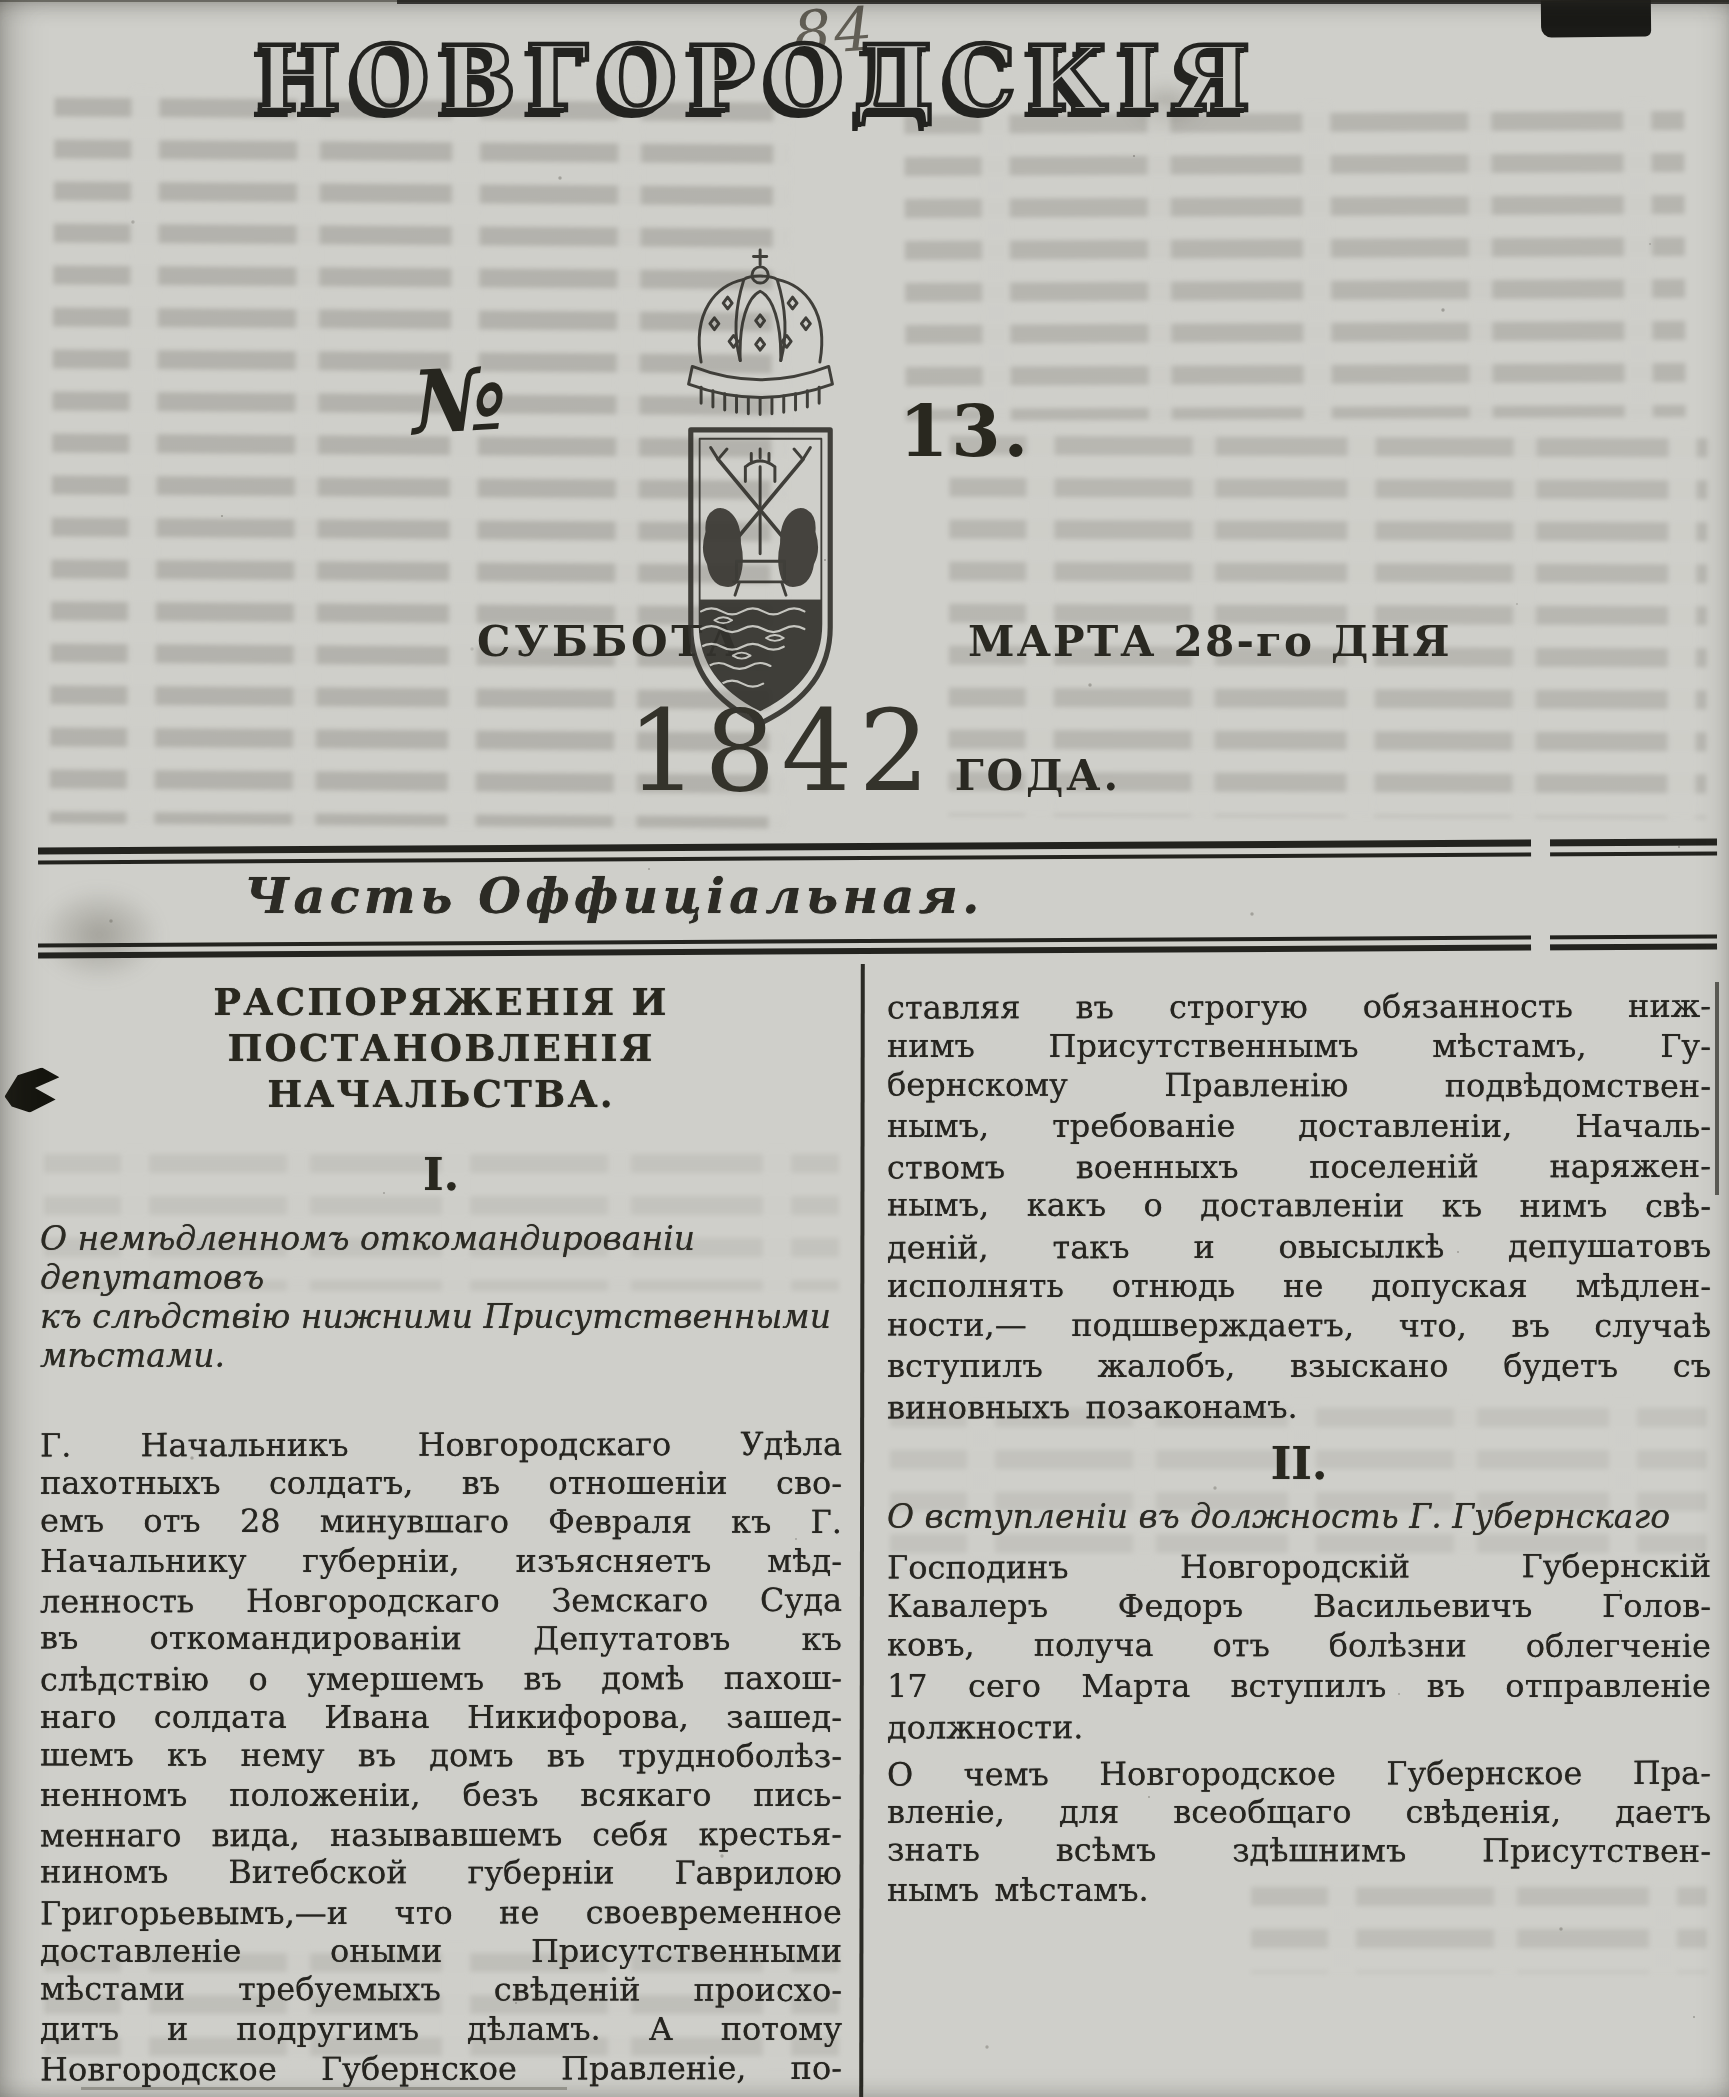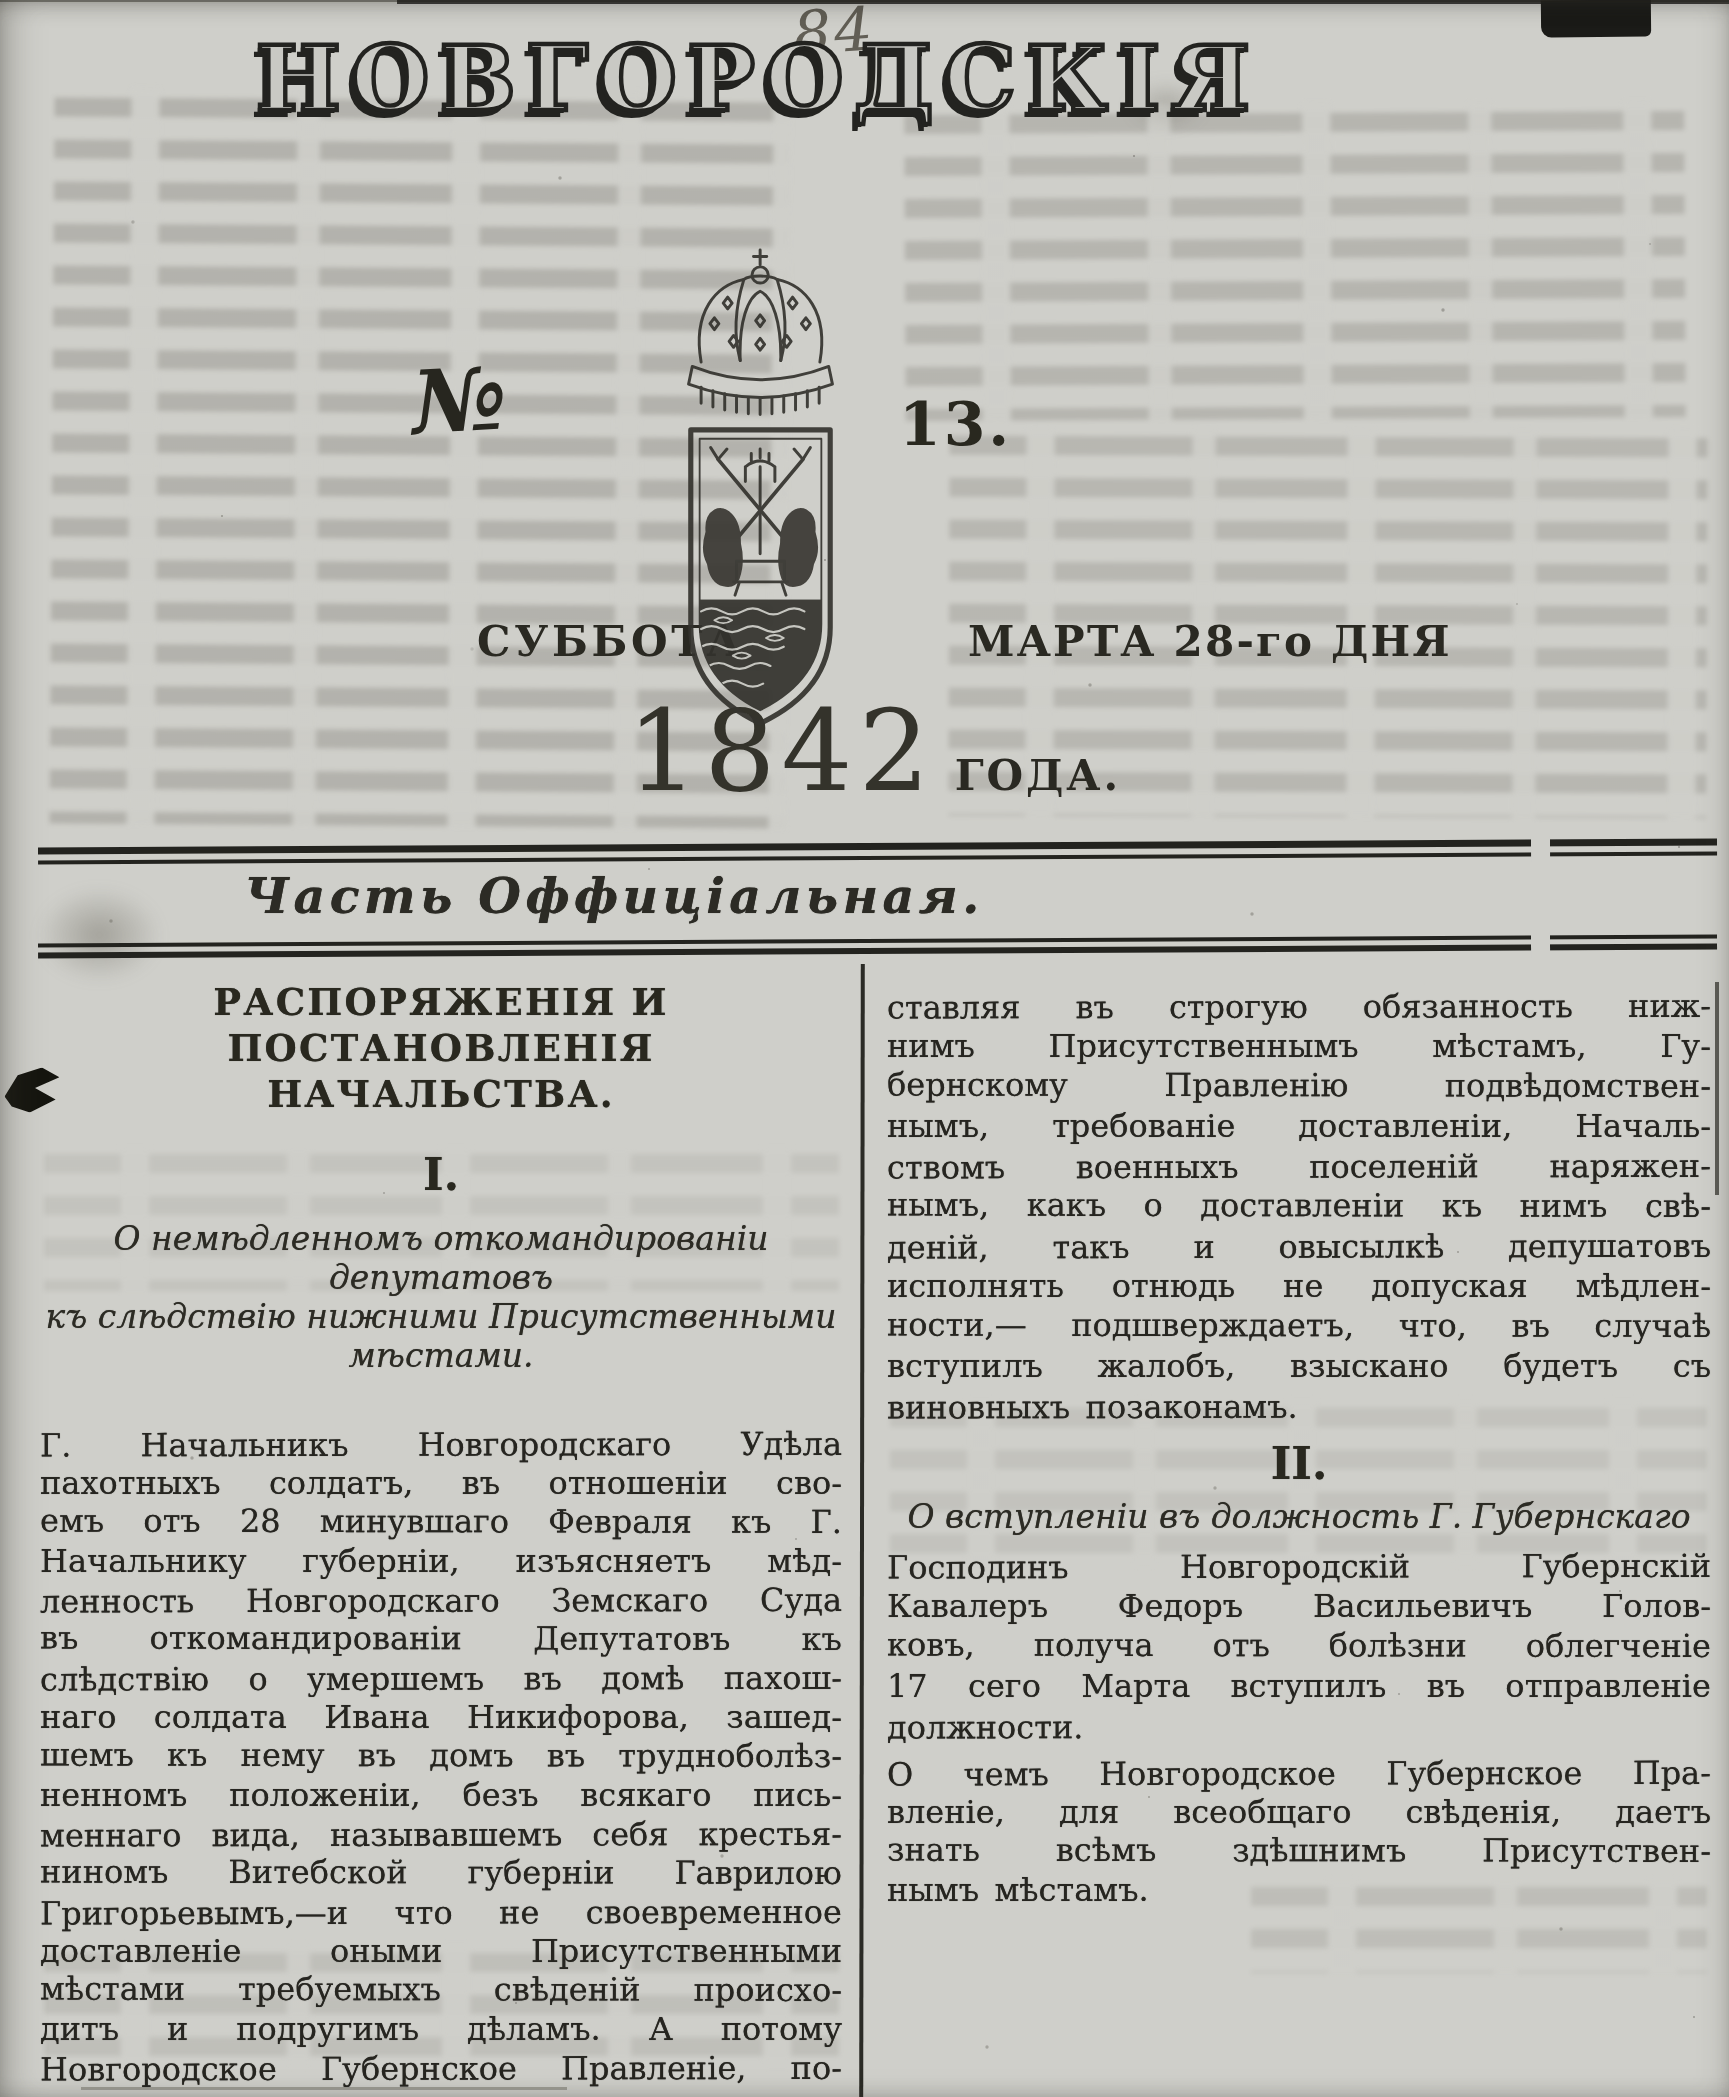--- a/index.html
+++ b/index.html
@@ -28,21 +28,21 @@
     color:#c9c9c4;-webkit-text-stroke:4.4px #232320;
     text-shadow:-5.9px 7.4px 0 #232320,-2.2px 2.9px 0 #232320;
   }
   .masthead2{
     top:157px;left:243px;width:1030px;text-align:center;
     font-size:59px;font-weight:bold;letter-spacing:6.6px;line-height:1.1;
     color:#2a2a27;
     text-shadow:-3.7px 5.2px 0 rgba(42,42,39,.45);
   }
   .issue-symbol{top:349px;left:412px;font-size:87px;font-style:italic;font-weight:bold;color:#27261f;transform:rotate(-3deg);}
-  .issue-number{top:389px;left:899px;font-size:60px;font-weight:bold;letter-spacing:2.9px;color:#29281f;}
+  .issue-number{top:389px;left:899px;font-size:71px;font-weight:bold;letter-spacing:2.9px;color:#29281f;}
   .weekday{top:617px;left:477px;width:206px;text-align:center;font-size:42px;font-weight:bold;letter-spacing:3.7px;color:#2a2922;}
   .dateline{top:617px;left:968px;font-size:42px;font-weight:bold;letter-spacing:2.2px;color:#2a2922;}
   .yearline{top:686px;left:627px;white-space:nowrap;}
   .yearline .y{font-size:112px;letter-spacing:5.9px;color:#34332b;font-weight:normal;}
   .yearline .ys{font-size:42px;font-weight:bold;letter-spacing:2.9px;color:#2a2922;margin-left:19px;}
   
   .rule{left:38px;width:1679px;height:6.6px;}
   .rule .ln1,.rule .ln2{position:absolute;left:0;right:0;background:#23231f;}
   .rule-a{top:843px;transform:rotate(-.3deg);}
   .rule-a .ln1{top:0;height:7.4px;}
@@ -58,21 +58,21 @@
   }
   .col-divider{top:964px;left:860px;width:3.7px;height:1133px;background:#2b2b26;transform:rotate(.08deg);}
   
   .col{position:absolute;text-shadow:0 0 0.7px rgba(38,37,33,.8);}
   .col-left{top:979px;left:40px;width:802px;}
   .col-right{top:986px;left:887px;width:824px;}
   .sec-heading{font-size:37px;font-weight:bold;letter-spacing:2.2px;text-align:center;line-height:46px;color:#29281f;}
   .art-num{font-size:44px;font-weight:bold;text-align:center;color:#29281f;}
   .art-num.n1{margin-top:32px;}
   .subtitle{margin-top:19px;font-size:33px;font-style:italic;line-height:39px;color:#2c2b24;}
-  .subtitle .subline{text-align:center;}
+  .subtitle .subline{text-align:left;}
   .body-par{font-size:32px;line-height:39px;word-spacing:5.2px;color:#262520;}
   .par-l{margin-top:50px;}
   .col-right .body-par{line-height:40px;}
   .col-right .par-2{margin-top:10.3px;line-height:40px;}
   .col-right .par-3{margin-top:8px;line-height:39px;}
   .col-right .art-num{margin-top:11.8px;}
   .col-right .subtitle{margin-top:8.8px;line-height:38px;}
   .tline{text-align:justify;text-align-last:justify;}
   .tline.short{text-align-last:left;}
   .tline:nth-child(odd){transform:translateY(0.7px) rotate(-.12deg);}

